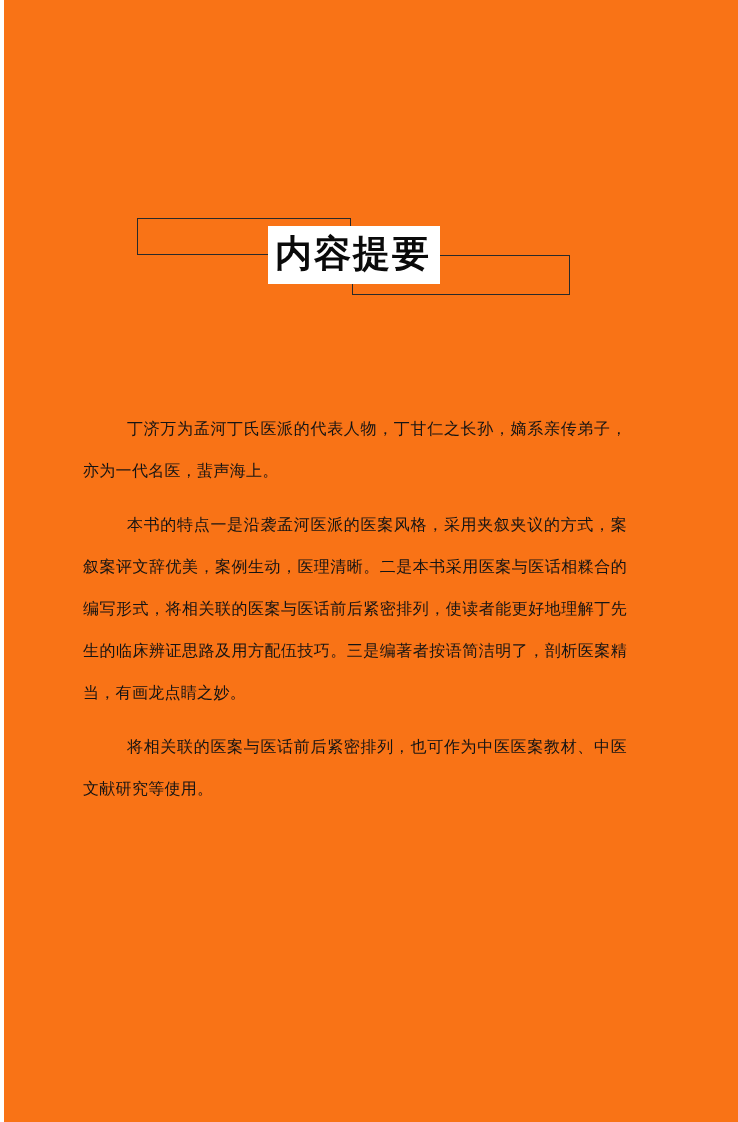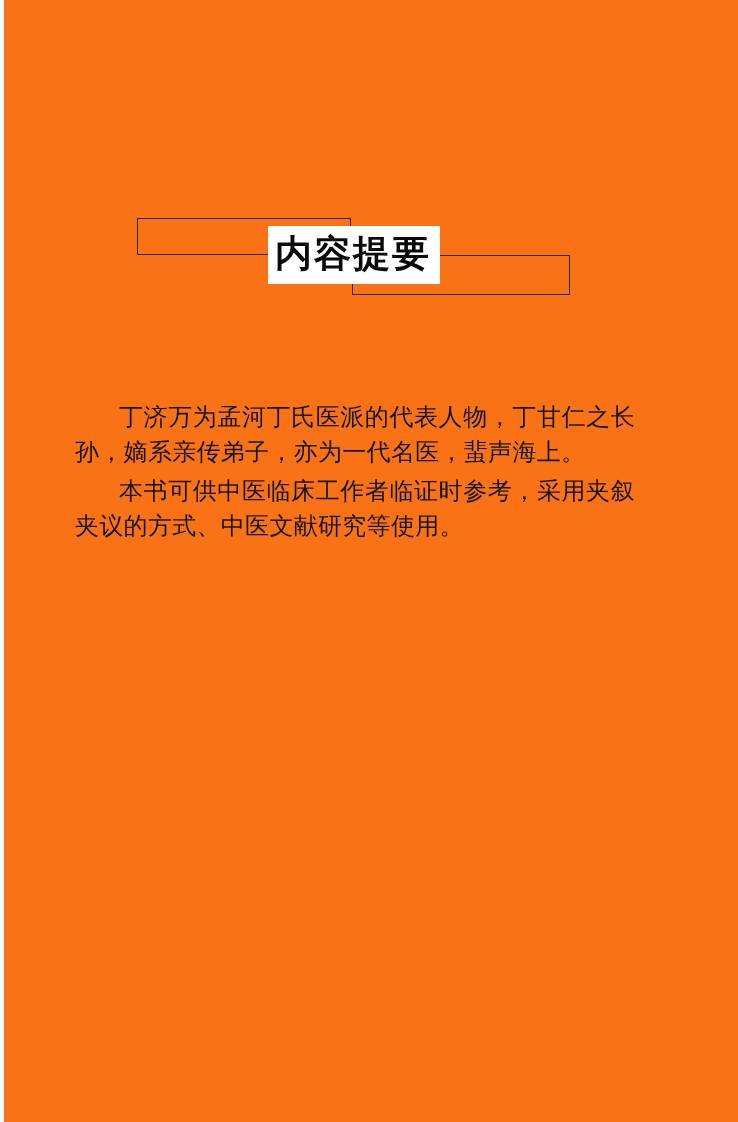--- a/index.html
+++ b/index.html
@@ -69,36 +69,37 @@
       white-space: nowrap;
     }
     
     .body-text {
       position: absolute;
       left: 67px;
       top: 396px;
       width: 568px;
     }
     .para {
-      margin: 4px;
-      font-size: 24px;
-      line-height: 35px;
+      margin: 12px;
+      font-size: 16px;
+      line-height: 42px;
       text-indent: 44px;
       text-align: justify;
       text-justify: inter-character;
       letter-spacing: 0.3px;
       color: #141414;
     }
   </style>
 </head>
 <body>
 
 <div class="page">
   <div class="title-box-left"></div>
   <div class="title-box-right"></div>
   <div class="title-mask"></div>
   <div class="title-text">内容提要</div>
 
   <div class="body-text">
     <p class="para">丁济万为孟河丁氏医派的代表人物，丁甘仁之长孙，嫡系亲传弟子，亦为一代名医，蜚声海上。</p>
-    <p class="para">本书可供中医临床工作者临证时参考，采用夹叙夹议的方式、中医文献研究等使用。</p>
+    <p class="para">本书的特点一是沿袭孟河医派的医案风格，采用夹叙夹议的方式，案叙案评文辞优美，案例生动，医理清晰。二是本书采用医案与医话相糅合的编写形式，将相关联的医案与医话前后紧密排列，使读者能更好地理解丁先生的临床辨证思路及用方配伍技巧。三是编著者按语简洁明了，剖析医案精当，有画龙点睛之妙。</p>
+    <p class="para">将相关联的医案与医话前后紧密排列，也可作为中医医案教材、中医文献研究等使用。</p>
   </div>
 </div>
 
 </body></html>

